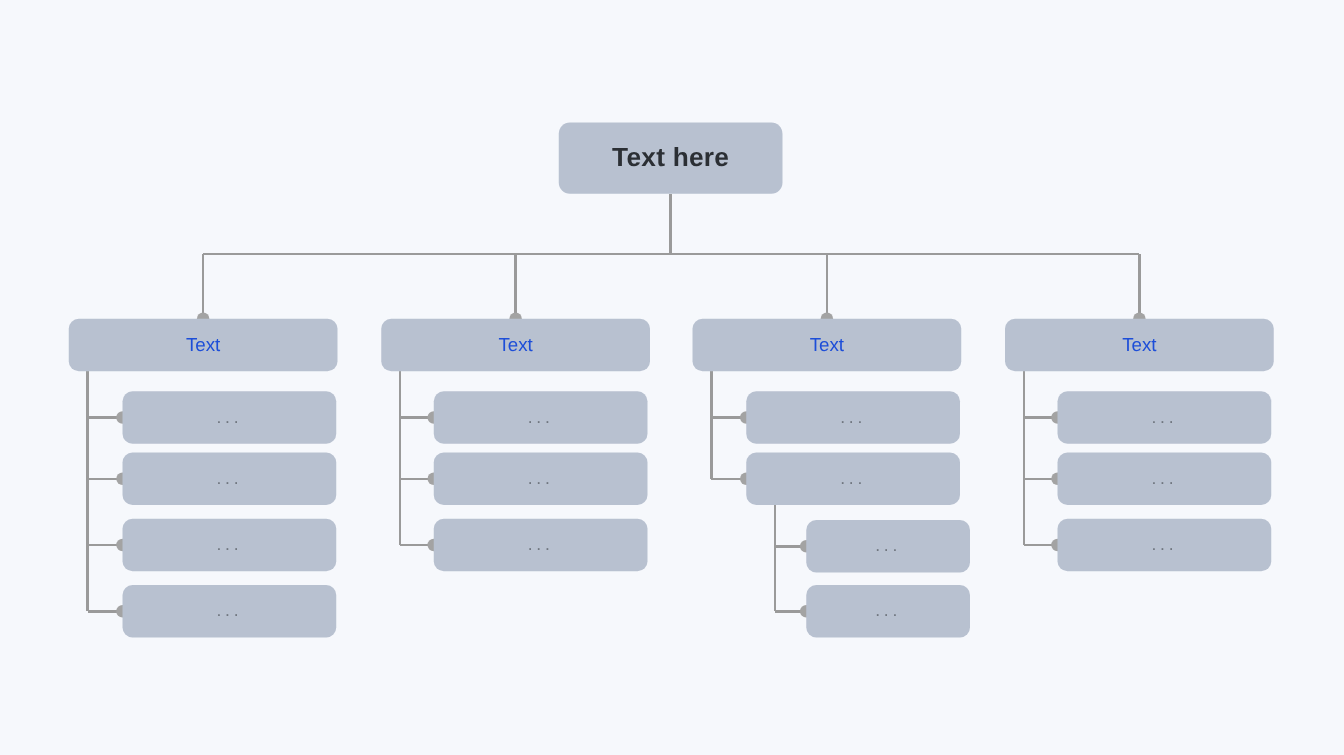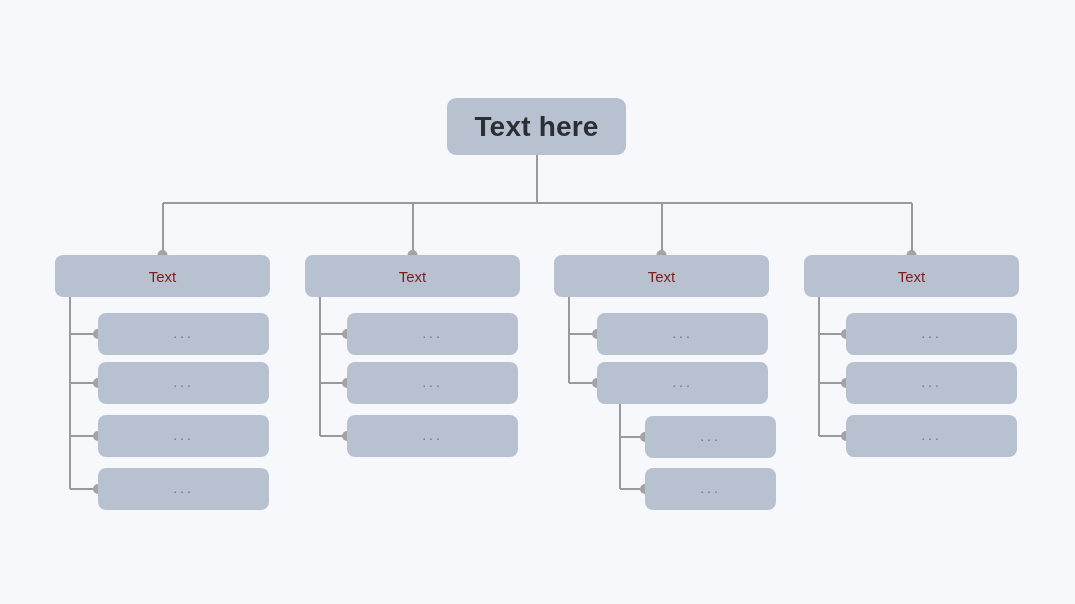--- a/index.html
+++ b/index.html
@@ -41,31 +41,31 @@
     border-radius: 8px;
     display: flex;
     align-items: center;
     justify-content: center;
     color: #2f3338;
     user-select: none;
   }
 
   .node.root {
     border-radius: 9px;
-    font-size: 28px;
+    font-size: 21px;
     font-weight: bold;
     letter-spacing: 0.2px;
     color: #2b2f34;
     text-align: right;
   }
 
   .node.level2 {
     font-size: 15px;
     font-weight: normal;
-    color: #7f1d1d;
+    color: #1d4ed8;
   }
 
   .node.leaf {
     font-size: 14px;
     color: #6b7280;
   }
 
   .dots {
     display: inline-block;
     letter-spacing: 3px;

